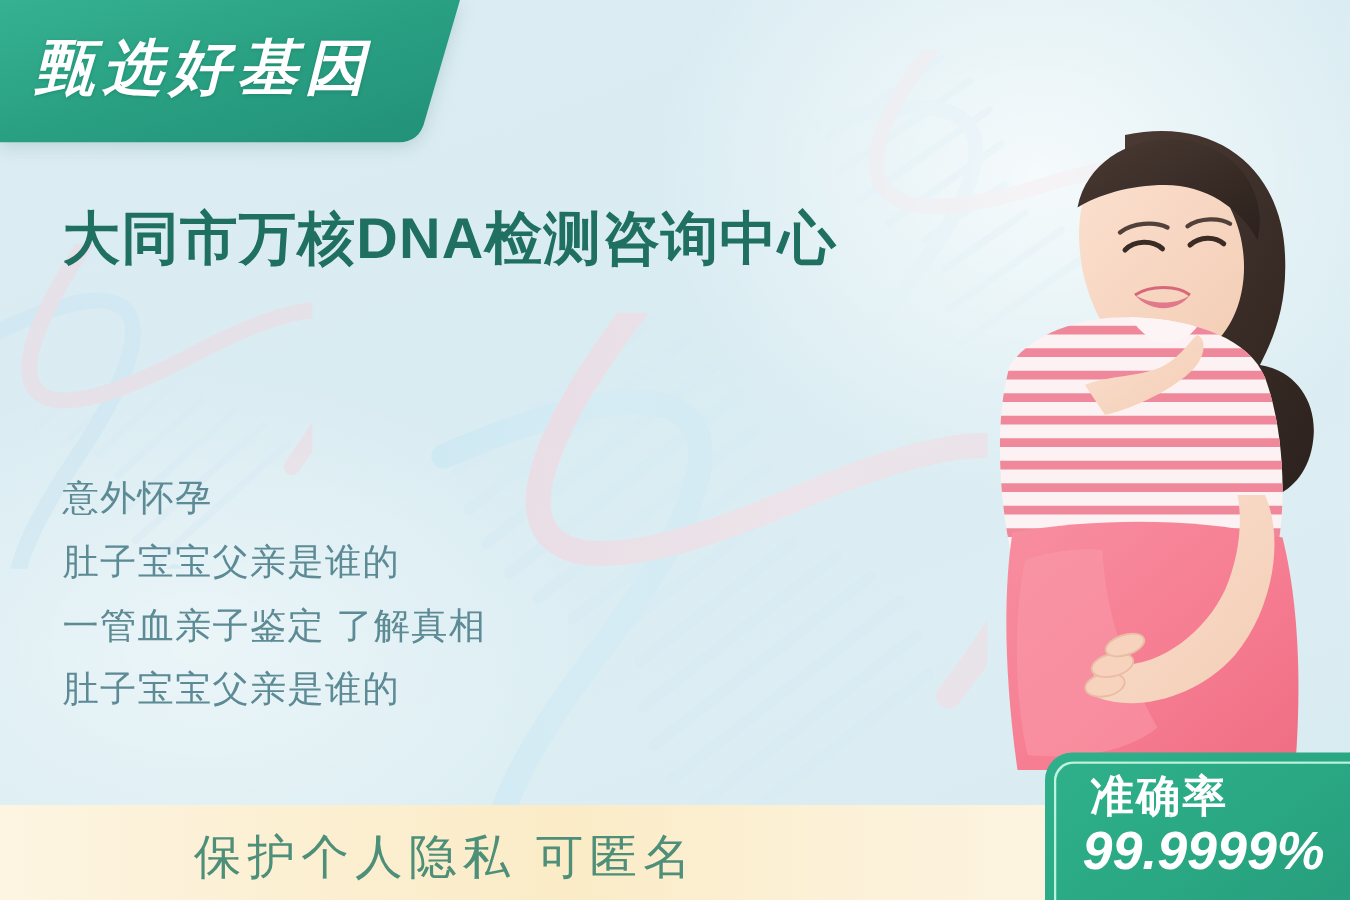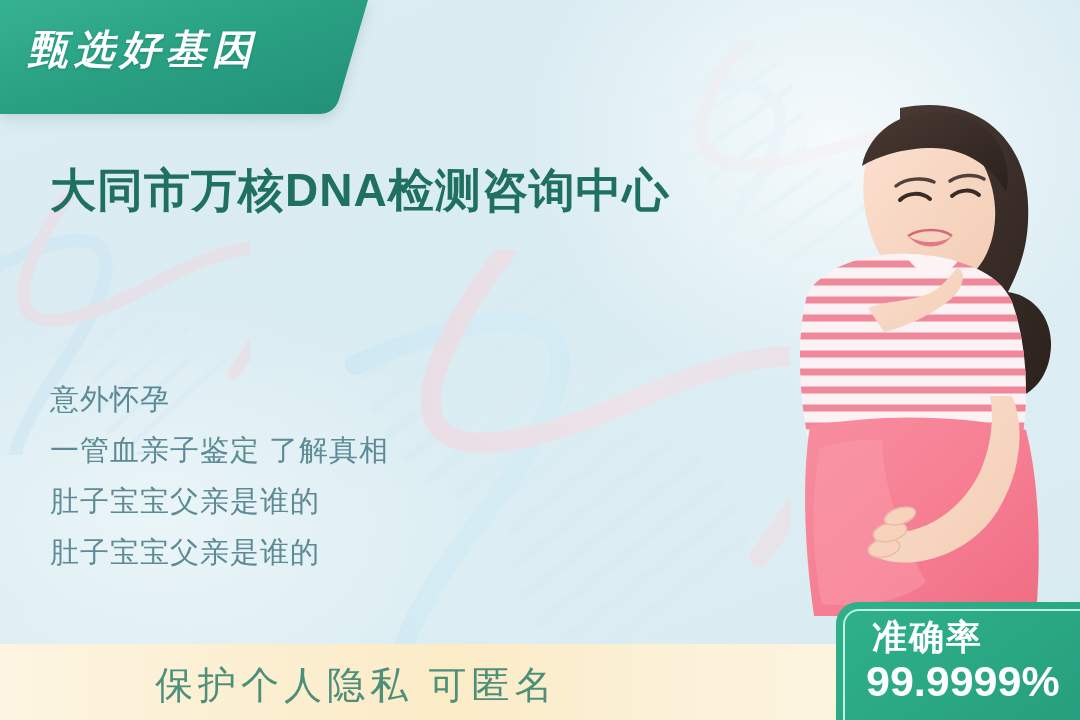--- a/index.html
+++ b/index.html
@@ -49,21 +49,21 @@
     filter: drop-shadow(0 4px 7px rgba(60,110,110,0.20));
   }
   .logo-banner svg { display: block; width: 100%; height: 100%; }
   .logo-text {
     position: absolute;
     left: 28px; top: 22px;
     width: 290px;
     font-family: "Liberation Serif", "DejaVu Serif", serif;
     font-style: italic;
     font-weight: 700;
-    font-size: 40px;
+    font-size: 48px;
     letter-spacing: 6px;
     color: #ffffff;
     text-shadow: 0 1px 3px rgba(0,70,60,0.25);
     white-space: nowrap;
   }
 
   
   .headline {
     position: absolute;
     left: 50px; top: 160px;
@@ -146,20 +146,21 @@
     text-align: right;
   }
   .badge-value {
     position: absolute;
     left: 30px; top: 55px;
     font-size: 43px;
     font-weight: 700;
     color: #ffffff;
     letter-spacing: 0px;
     white-space: nowrap;
+    font-style: italic;
   }
 </style>
 </head>
 <body>
 
 <div id="poster">
 
   <div class="bg-glow-a"></div>
   <div class="bg-glow-b"></div>
 
@@ -348,22 +349,22 @@
       </defs>
       <path d="M0,0 L 368,0 L 340,96 Q 336,114 318,114 L 0,114 Z" fill="url(#bannerGrad)"></path>
     </svg>
   </div>
   <div class="logo-text">甄选好基因</div>
 
   <div class="headline">大同市万核DNA检测咨询中心</div>
 
   <div class="copy-block">
     <div class="copy-line">意外怀孕</div>
+    <div class="copy-line">肚子宝宝父亲是谁的</div>
     <div class="copy-line">一管血亲子鉴定 了解真相</div>
-    <div class="copy-line">肚子宝宝父亲是谁的</div>
     <div class="copy-line">肚子宝宝父亲是谁的</div>
   </div>
 
   <div class="badge">
     <div class="badge-inner-rule"></div>
     <div class="badge-title">准确率</div>
     <div class="badge-value">99.9999%</div>
   </div>
 
 </div>

